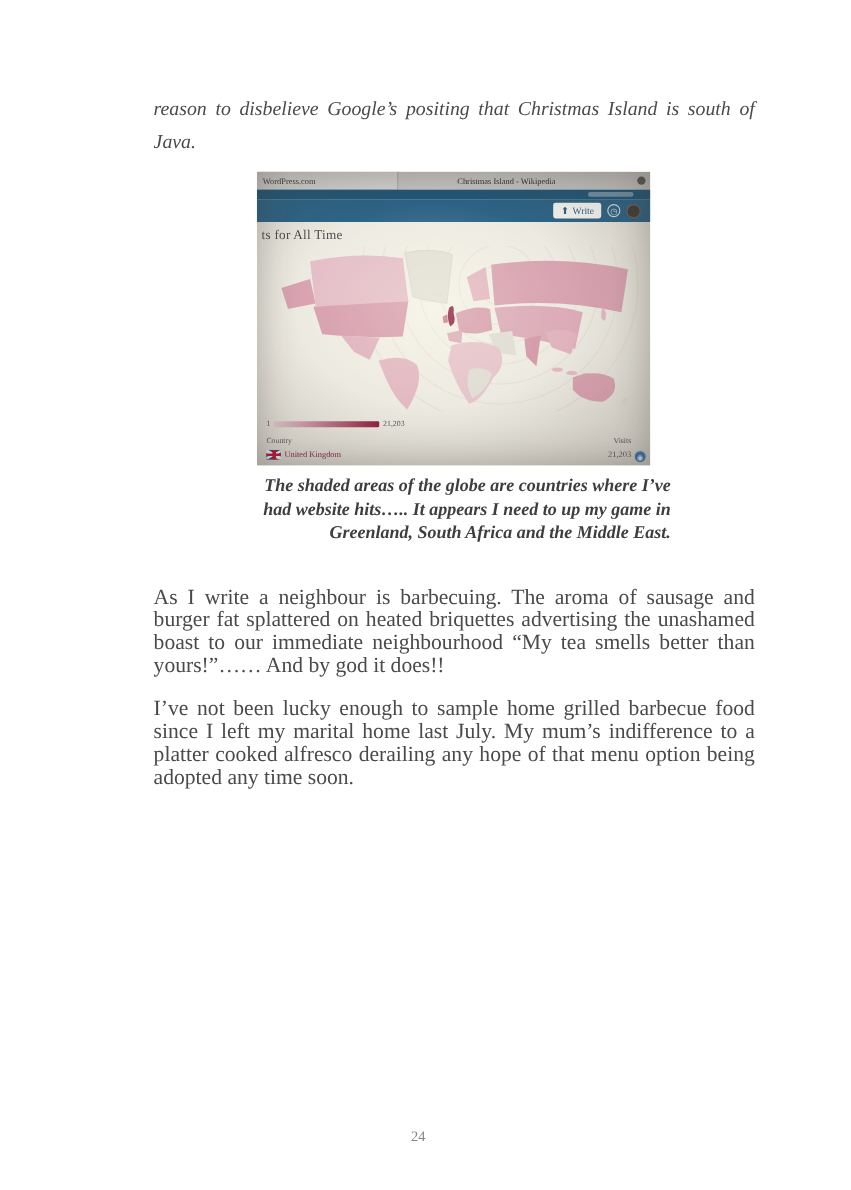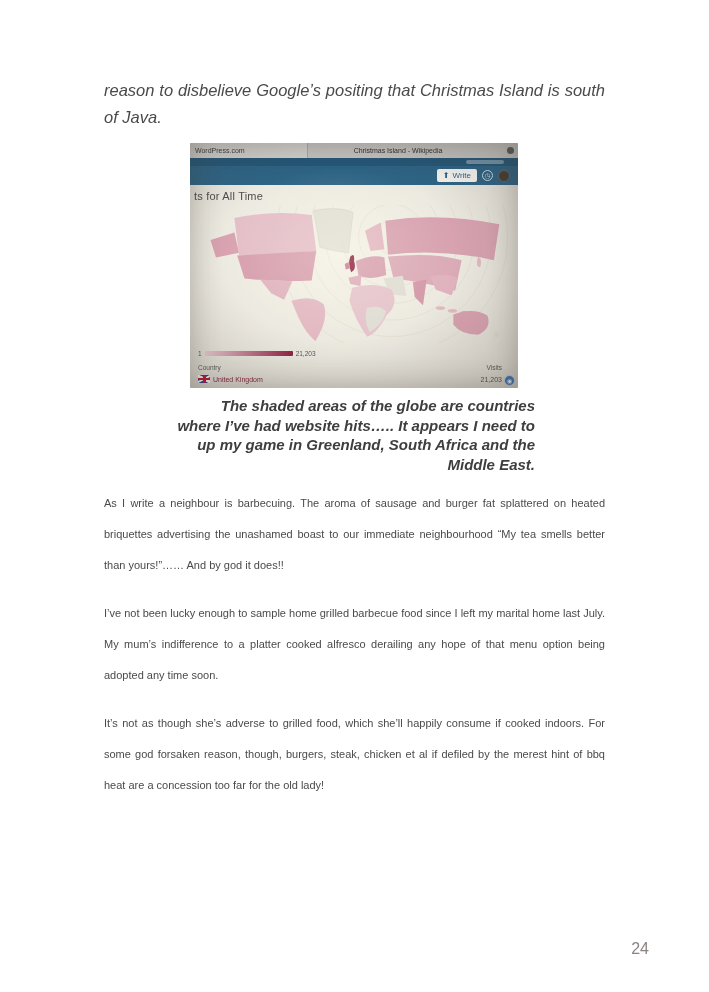--- a/index.html
+++ b/index.html
@@ -1,40 +1,41 @@
 <!DOCTYPE html>
 <html style="--page_bg: #ffffff; --text: #4a4a4a; --page_number: #8b8480; --teal_bar: #2e6384; --map_pink: #d9a2b0; --map_pink_light: #e6c2ca; --map_dark_red: #8e2040; --map_unshaded: #e2dfd5;"><head>
 <meta charset="utf-8">
 <style>
   html,body{margin:0;padding:0;background:#ffffff;}
   .page{
     position:relative;width:649px;height:992px;overflow:hidden;
     background:var(--page_bg,#fff);
-    font-family:Liberation Sans, sans-serif;
+    font-family:Liberation Serif, serif;
     color:var(--text,#4a4a4a);
+    margin-left:24px;
   }
   
   .intro{
     position:absolute;top:77px;left:104px;width:501px;
     font-style:italic;font-size:16.5px;line-height:27px;
     text-align:justify;color:var(--text,#4a4a4a);
   }
   .body-copy{
     position:absolute;top:488px;left:104px;width:501px;
-    font-size:11px;line-height:31px;text-align:justify;
+    font-size:18px;line-height:19px;text-align:justify;
   }
   .body-copy p{margin:0 0 17px 0;}
   .caption{
     position:absolute;top:396px;left:174px;width:361px;
     font-style:italic;font-weight:bold;font-size:15px;line-height:19.5px;
     text-align:right;color:#3e3e3e;
   }
   .pagenum{
     position:absolute;top:940px;left:0;width:100%;
-    text-align:right;font-size:16px;color:var(--page_number,#8b8480);
+    text-align:center;font-size:12px;color:var(--page_number,#8b8480);
   }
   
   .photo{
     position:absolute;top:143px;left:190px;width:328px;height:245px;
     overflow:hidden;border-radius:1px;
   }
   .photo .vignette{
     position:absolute;inset:0;pointer-events:none;z-index:9;
     background:radial-gradient(ellipse at 45% 45%, rgba(255,252,240,0.25) 0%, rgba(255,255,255,0) 45%, rgba(70,64,58,0.22) 100%);
     box-shadow:inset 0 0 30px rgba(60,55,48,0.30);
@@ -228,18 +229,17 @@
     </div>
 
     <div class="vignette"></div>
   </div>
 
   <div class="caption">The shaded areas of the globe are countries where I’ve had website hits….. It appears I need to up my game in Greenland, South Africa and the Middle East.</div>
 
   <div class="body-copy">
     <p>As I write a neighbour is barbecuing. The aroma of sausage and burger fat splattered on heated briquettes advertising the unashamed boast to our immediate neighbourhood “My tea smells better than yours!”…… And by god it does!!</p>
     <p>I’ve not been lucky enough to sample home grilled barbecue food since I left my marital home last July. My mum’s indifference to a platter cooked alfresco derailing any hope of that menu option being adopted any time soon.</p>
-    <p>It’s not as though she’s adverse to grilled food, which she’ll happily consume if cooked indoors. For some god forsaken reason, though, burgers, steak, chicken et al if defiled by the merest hint of bbq heat are a concession too far for the old lady!</p>
   </div>
 
   <div class="pagenum">24</div>
 
 </div>
 
 </body></html>

